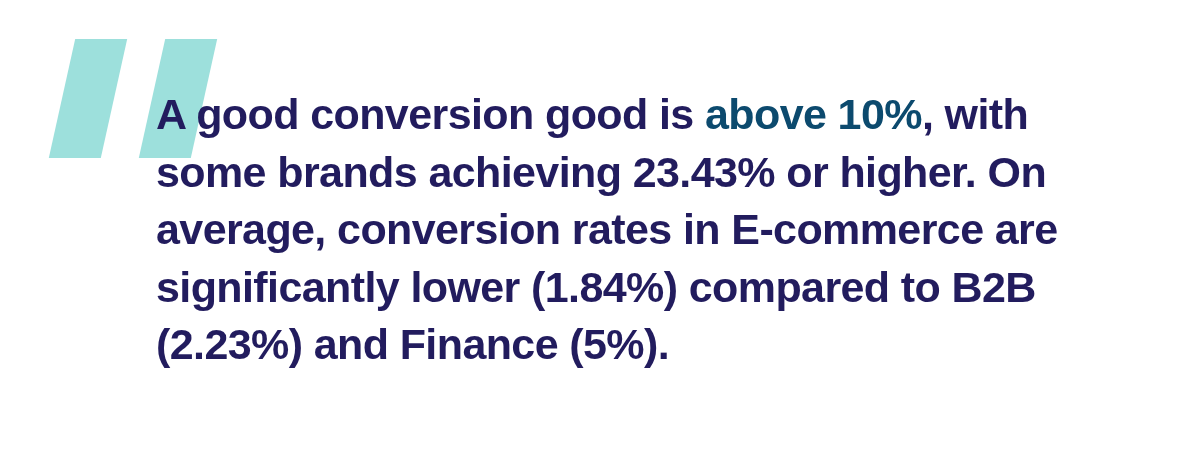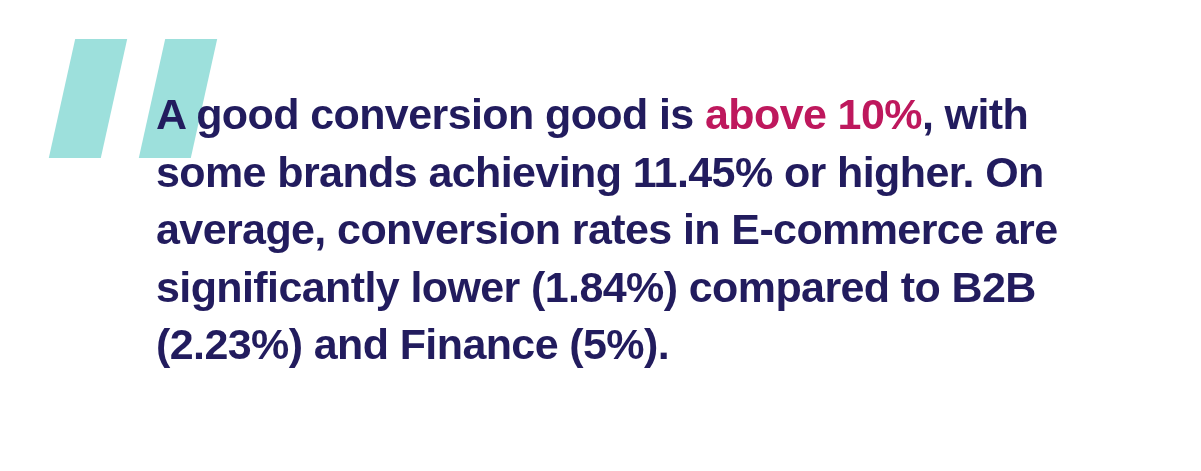--- a/index.html
+++ b/index.html
@@ -47,28 +47,28 @@
     margin: 0;
     font-family: "Liberation Sans", sans-serif;
     font-size: 43px;
     font-weight: bold;
     line-height: 57.5px;
     letter-spacing: -0.6px;
     color: #221c5e;
     white-space: pre-wrap;
   }
   .hl-teal {
-    color: #be185d;
+    color: #0c4a6e;
   }
 </style>
 </head>
 <body>
 
 <div class="stage">
 
   <div class="quote-mark">
     <span class="quote-bar quote-bar-1"></span>
     <span class="quote-bar quote-bar-2"></span>
   </div>
 
-  <p class="quote-text"><span>A good conversion good is </span><span class="hl-teal">above 10%</span><span>, with some brands achieving 11.45% or higher. On average, conversion rates in E-commerce are significantly lower (1.84%) compared to B2B (2.23%) and Finance (5%).</span></p>
+  <p class="quote-text"><span>A good conversion good is </span><span class="hl-teal">above 10%</span><span>, with some brands achieving 23.43% or higher. On average, conversion rates in E-commerce are significantly lower (1.84%) compared to B2B (2.23%) and Finance (5%).</span></p>
 
 </div>
 
 </body></html>

